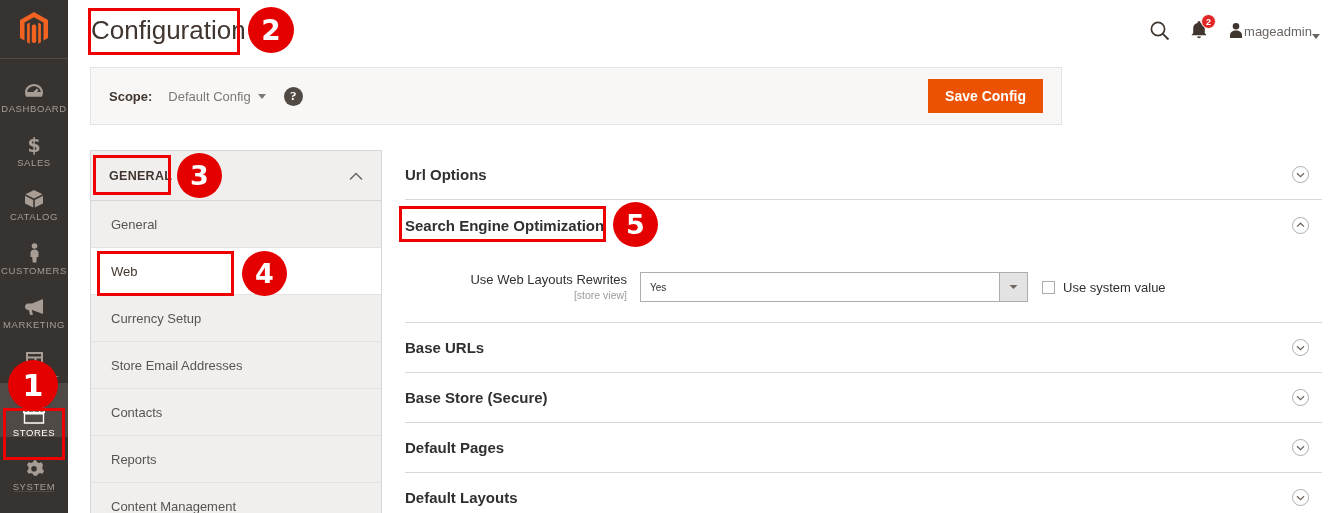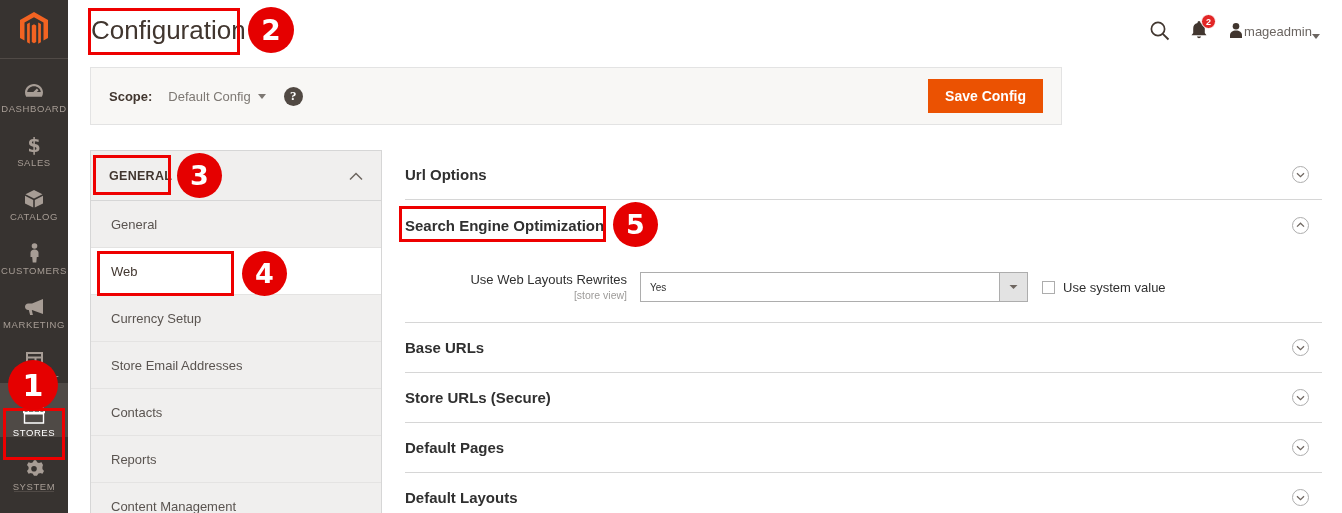--- a/index.html
+++ b/index.html
@@ -373,21 +373,21 @@
     <div class="section-row">
       <span class="sec-title">Base URLs</span>
       <span class="circ">
         <svg width="9" height="6" viewBox="0 0 9 6">
             <path d="M1 1.2 4.5 4.6 8 1.2" fill="none" stroke="#6e6660" stroke-width="1.3"></path>
           </svg>
       </span>
     </div>
 
     <div class="section-row">
-      <span class="sec-title">Store URLs (Secure)</span>
+      <span class="sec-title">Base Store (Secure)</span>
       <span class="circ">
         <svg width="9" height="6" viewBox="0 0 9 6">
             <path d="M1 1.2 4.5 4.6 8 1.2" fill="none" stroke="#6e6660" stroke-width="1.3"></path>
           </svg>
       </span>
     </div>
 
     <div class="section-row">
       <span class="sec-title">Default Pages</span>
       <span class="circ">

